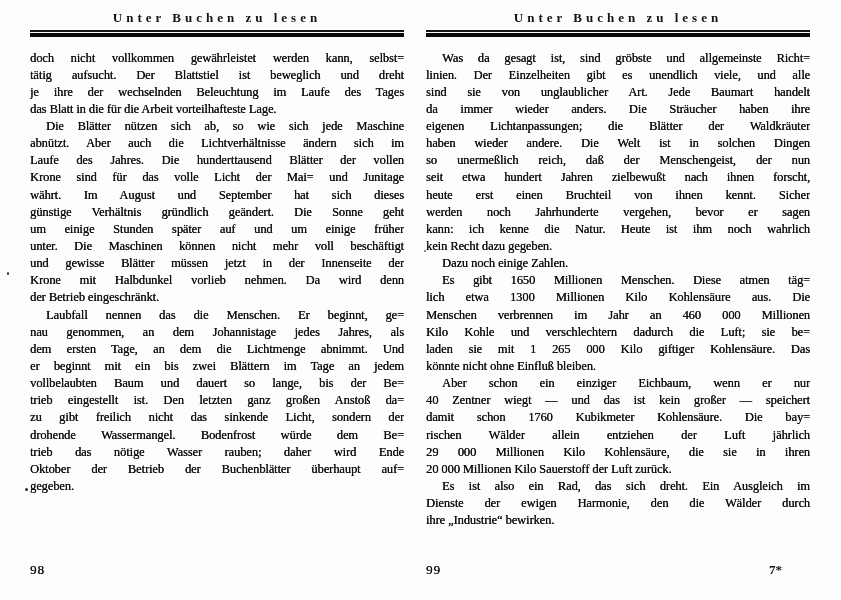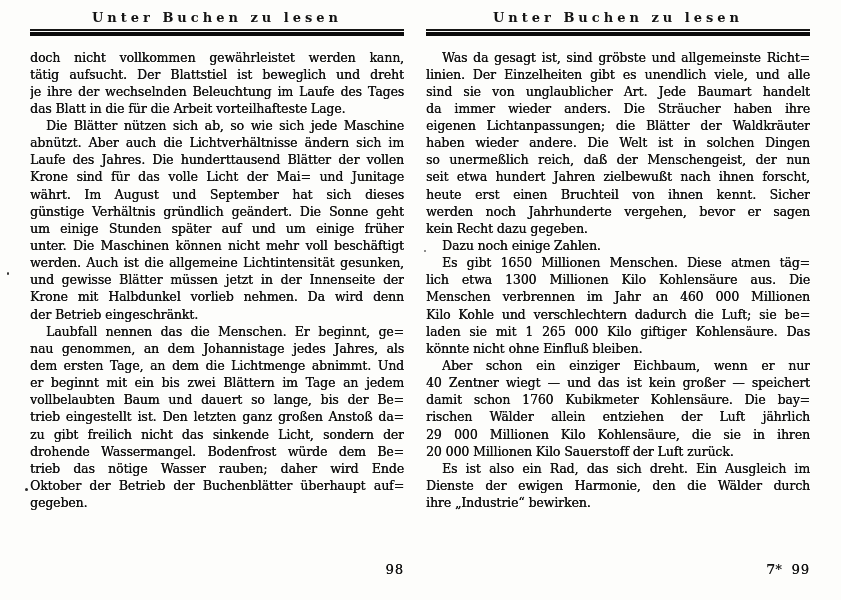--- a/index.html
+++ b/index.html
@@ -3,21 +3,21 @@
 <meta charset="utf-8">
 <style>
   * { margin: 0; padding: 0; box-sizing: border-box; }
   html, body {
     width: 841px; height: 600px;
     background: #fdfdfb;
     overflow: hidden;
     font-family: "DejaVu Serif", "Liberation Serif", serif;
     color: #111111;
   }
-  .spread { position: relative; width: 841px; height: 600px; }
+  .spread { position: relative; width: 841px; height: 600px; font-family: Liberation Serif, serif; }
 
   .page { position: absolute; top: 10px; height: 582px; }
   .page.left  { left: 30px;  width: 374px; }
   .page.right { left: 426px; width: 384px; }
 
   .running-title {
     text-align: center;
     font-size: 13px;
     font-weight: bold;
     letter-spacing: 4px;
@@ -40,21 +40,21 @@
     overflow: hidden;
     text-align: justify;
     text-align-last: justify;
   }
   .line.end { text-align-last: left; }
   .line.indent { text-indent: 16px; }
 
   .page-number {
     position: absolute;
     top: 552px; left: 0; width: 100%;
-    text-align: right;
+    text-align: left;
     font-size: 13px;
     letter-spacing: 1px;
     text-shadow: 0.25px 0 0 currentColor;
   }
   .signature-mark {
     position: absolute;
     top: 552px; right: 28px;
     font-size: 13px;
     font-weight: bold;
   }
@@ -85,21 +85,20 @@
         <div class="line">je ihre der wechselnden Beleuchtung im Laufe des Tages</div>
         <div class="line end">das Blatt in die für die Arbeit vorteilhafteste Lage.</div>
         <div class="line indent">Die Blätter nützen sich ab, so wie sich jede Maschine</div>
         <div class="line">abnützt. Aber auch die Lichtverhältnisse ändern sich im</div>
         <div class="line">Laufe des Jahres. Die hunderttausend Blätter der vollen</div>
         <div class="line">Krone sind für das volle Licht der Mai= und Junitage</div>
         <div class="line">währt. Im August und September hat sich dieses</div>
         <div class="line">günstige Verhältnis gründlich geändert. Die Sonne geht</div>
         <div class="line">um einige Stunden später auf und um einige früher</div>
         <div class="line">unter. Die Maschinen können nicht mehr voll beschäftigt</div>
-        <div class="line">werden. Auch ist die allgemeine Lichtintensität gesunken,</div>
         <div class="line">und gewisse Blätter müssen jetzt in der Innenseite der</div>
         <div class="line">Krone mit Halbdunkel vorlieb nehmen. Da wird denn</div>
         <div class="line end">der Betrieb eingeschränkt.</div>
         <div class="line indent">Laubfall nennen das die Menschen. Er beginnt, ge=</div>
         <div class="line">nau genommen, an dem Johannistage jedes Jahres, als</div>
         <div class="line">dem ersten Tage, an dem die Lichtmenge abnimmt. Und</div>
         <div class="line">er beginnt mit ein bis zwei Blättern im Tage an jedem</div>
         <div class="line">vollbelaubten Baum und dauert so lange, bis der Be=</div>
         <div class="line">trieb eingestellt ist. Den letzten ganz großen Anstoß da=</div>
         <div class="line">zu gibt freilich nicht das sinkende Licht, sondern der</div>
@@ -121,20 +120,21 @@
         <div class="line indent">Was da gesagt ist, sind gröbste und allgemeinste Richt=</div>
         <div class="line">linien. Der Einzelheiten gibt es unendlich viele, und alle</div>
         <div class="line">sind sie von unglaublicher Art. Jede Baumart handelt</div>
         <div class="line">da immer wieder anders. Die Sträucher haben ihre</div>
         <div class="line">eigenen Lichtanpassungen; die Blätter der Waldkräuter</div>
         <div class="line">haben wieder andere. Die Welt ist in solchen Dingen</div>
         <div class="line">so unermeßlich reich, daß der Menschengeist, der nun</div>
         <div class="line">seit etwa hundert Jahren zielbewußt nach ihnen forscht,</div>
         <div class="line">heute erst einen Bruchteil von ihnen kennt. Sicher</div>
         <div class="line">werden noch Jahrhunderte vergehen, bevor er sagen</div>
+        <div class="line">kann: ich kenne die Natur. Heute ist ihm noch wahrlich</div>
         <div class="line end">kein Recht dazu gegeben.</div>
         <div class="line indent end">Dazu noch einige Zahlen.</div>
         <div class="line indent">Es gibt 1650 Millionen Menschen. Diese atmen täg=</div>
         <div class="line">lich etwa 1300 Millionen Kilo Kohlensäure aus. Die</div>
         <div class="line">Menschen verbrennen im Jahr an 460 000 Millionen</div>
         <div class="line">Kilo Kohle und verschlechtern dadurch die Luft; sie be=</div>
         <div class="line">laden sie mit 1 265 000 Kilo giftiger Kohlensäure. Das</div>
         <div class="line end">könnte nicht ohne Einfluß bleiben.</div>
         <div class="line indent">Aber schon ein einziger Eichbaum, wenn er nur</div>
         <div class="line">40 Zentner wiegt — und das ist kein großer — speichert</div>

